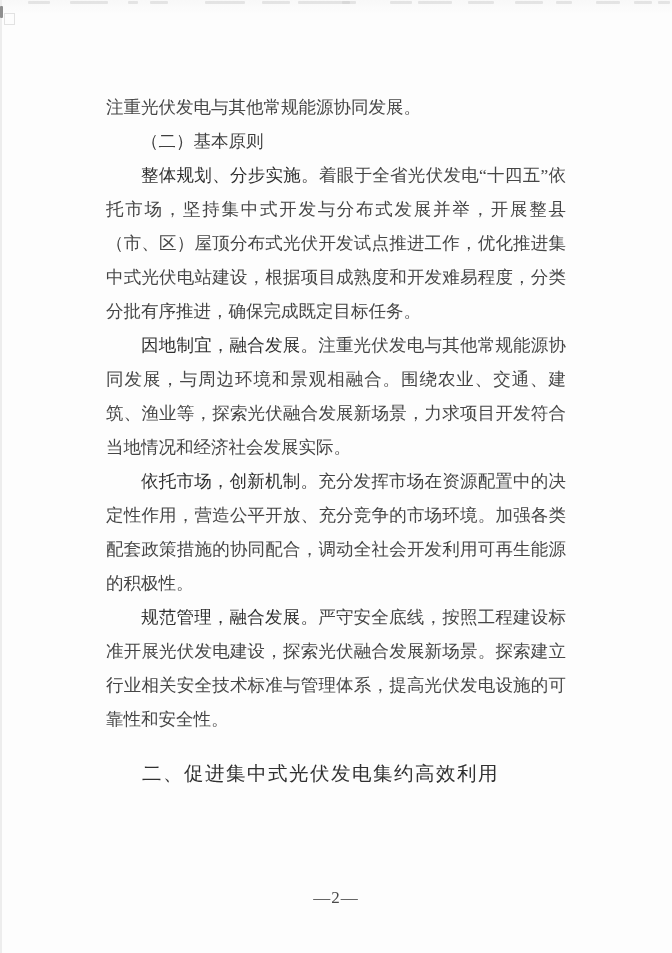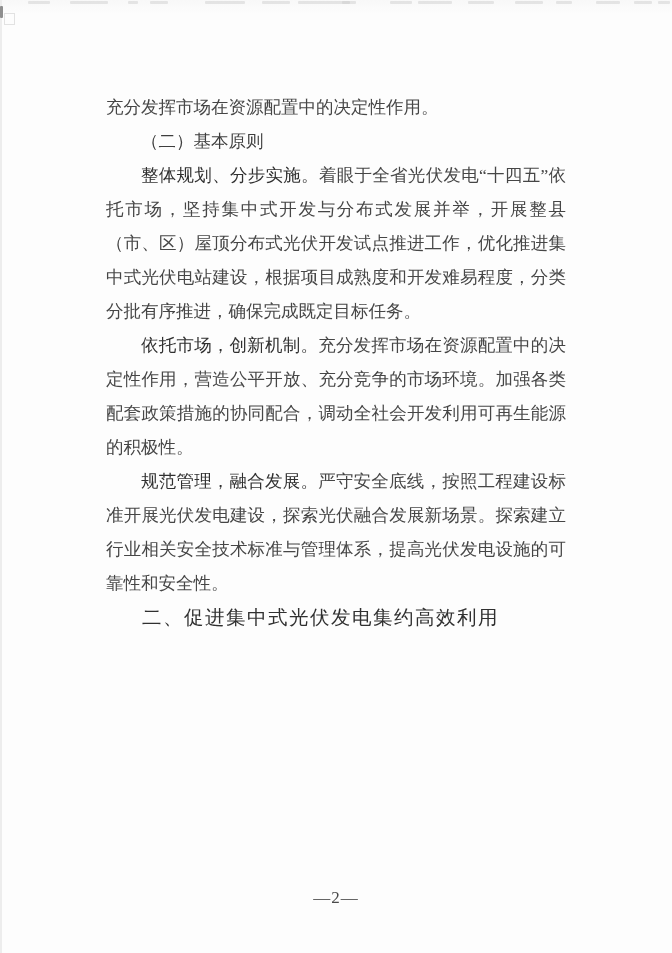--- a/index.html
+++ b/index.html
@@ -74,20 +74,21 @@
   .doc p.subheading {
     color: #3e3e3e;
   }
   .doc p.heading {
     font-family: "Liberation Sans", sans-serif;
     font-weight: 700;
     font-size: 19.5px;
     letter-spacing: 1.5px;
     color: #2d2d2d;
     text-indent: 1.85em;
+    margin-top: 20px;
   }
   .doc span.lead {
     font-weight: 400;
     color: #303030;
   }
   .doc span.body {
     font-weight: 400;
   }
   .page-num {
     position: absolute;
@@ -120,22 +121,23 @@
   <div class="noise" style="left:390px;width:22px"></div>
   <div class="noise" style="left:418px;width:34px"></div>
   <div class="noise" style="left:468px;width:26px"></div>
   <div class="noise" style="left:515px;width:28px"></div>
   <div class="noise" style="left:556px;width:16px"></div>
   <div class="noise" style="left:596px;width:24px"></div>
   <div class="noise" style="left:634px;width:18px"></div>
   <div class="noise" style="left:658px;width:12px"></div>
 
   <div class="doc">
-      <p class="continuation"><span class="body">充分发挥市场在资源配置中的决定性作用。</span></p>
+      <p class="continuation"><span class="body">注重光伏发电与其他常规能源协同发展。</span></p>
       <p class="subheading"><span class="body">（二）基本原则</span></p>
       <p class="paragraph"><span class="lead">整体规划、分步实施。</span><span class="body">着眼于全省光伏发电“十四五”依托市场，坚持集中式开发与分布式发展并举，开展整县（市、区）屋顶分布式光伏开发试点推进工作，优化推进集中式光伏电站建设，根据项目成熟度和开发难易程度，分类分批有序推进，确保完成既定目标任务。</span></p>
+      <p class="paragraph"><span class="lead">因地制宜，融合发展。</span><span class="body">注重光伏发电与其他常规能源协同发展，与周边环境和景观相融合。围绕农业、交通、建筑、渔业等，探索光伏融合发展新场景，力求项目开发符合当地情况和经济社会发展实际。</span></p>
       <p class="paragraph"><span class="lead">依托市场，创新机制。</span><span class="body">充分发挥市场在资源配置中的决定性作用，营造公平开放、充分竞争的市场环境。加强各类配套政策措施的协同配合，调动全社会开发利用可再生能源的积极性。</span></p>
       <p class="paragraph"><span class="lead">规范管理，融合发展。</span><span class="body">严守安全底线，按照工程建设标准开展光伏发电建设，探索光伏融合发展新场景。探索建立行业相关安全技术标准与管理体系，提高光伏发电设施的可靠性和安全性。</span></p>
       <p class="heading"><span class="lead">二、促进集中式光伏发电集约高效利用</span></p>
     </div>
 
   <div class="page-num">—2—</div>
 </div>
 
 </body></html>

